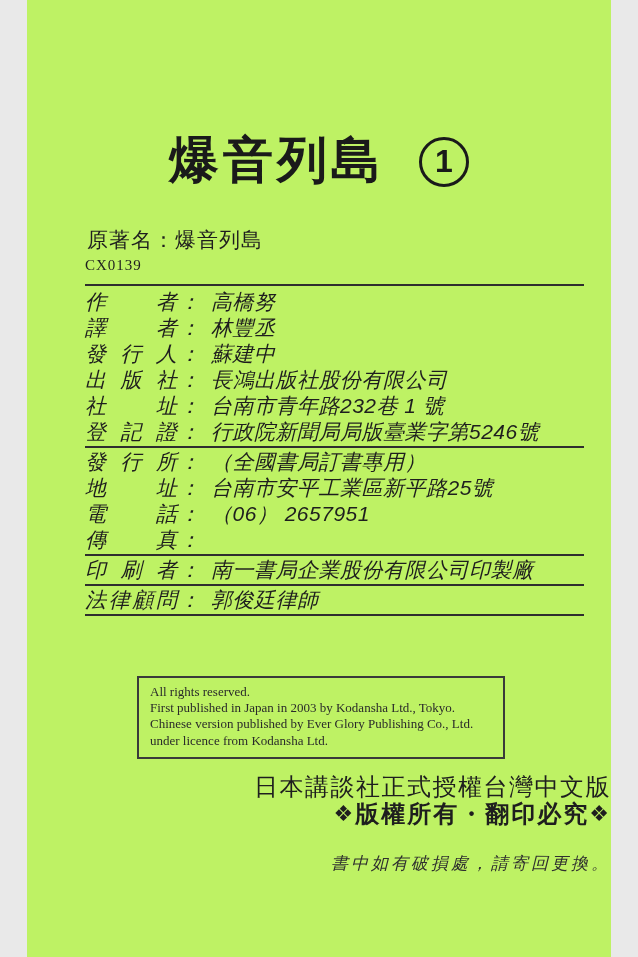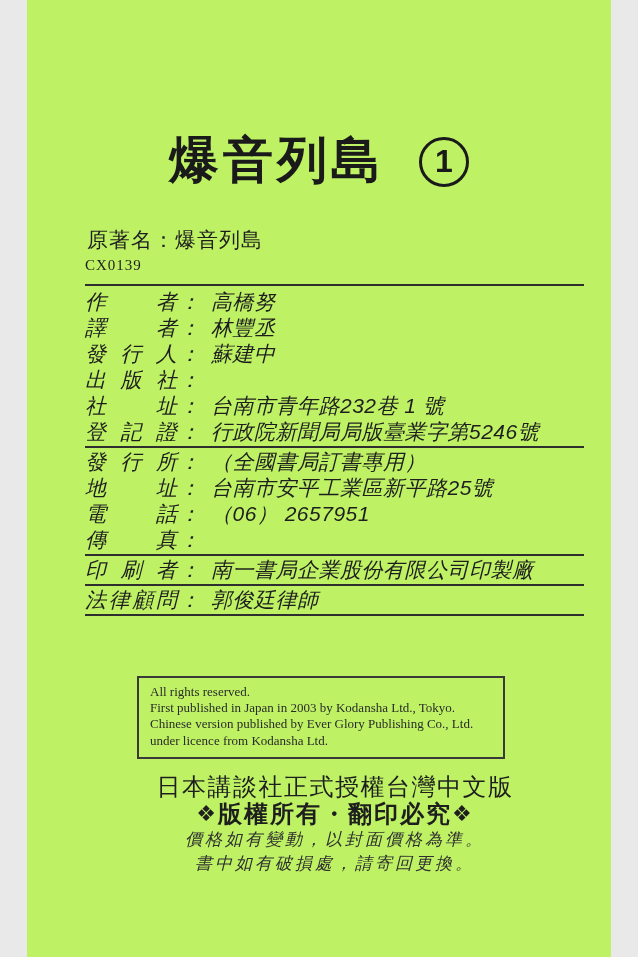--- a/index.html
+++ b/index.html
@@ -44,21 +44,21 @@
   
   .copyright-box{
     position:absolute;top:676px;left:110px;width:368px;
     box-sizing:border-box;border:2px solid #3a3a3a;
     padding:6px 9px 8px 11px;
     font-family:"Liberation Serif","DejaVu Serif",serif;
     font-size:13px;line-height:16.2px;color:#2a2a2a;
   }
   .copyright-box div{white-space:nowrap;}
   
-  .footer-line{position:absolute;left:16px;width:100%;text-align:center;white-space:nowrap;}
+  .footer-line{position:absolute;left:0;width:100%;text-align:right;white-space:nowrap;}
   .auth{top:771px;font-size:24px;letter-spacing:1.5px;}
   .notice{top:798px;font-size:24px;font-weight:600;letter-spacing:2px;}
   .diamond{font-weight:400;font-size:22px;vertical-align:1px;}
   .note{
     font-family:"Liberation Serif","DejaVu Serif",serif;font-style:italic;
     font-size:17px;letter-spacing:3px;color:#2f2f2f;
   }
   .note-price{top:828px;}
   .note-damage{top:852px;}
 </style>
@@ -89,20 +89,21 @@
         <span class="row-value">林豐丞</span>
     </div>
     <div class="info-row">
       <span class="row-label">發行人</span>
         <span class="row-colon">：</span>
         <span class="row-value">蘇建中</span>
     </div>
     <div class="info-row">
       <span class="row-label">出版社</span>
         <span class="row-colon">：</span>
+        <span class="row-value">長鴻出版社股份有限公司</span>
     </div>
     <div class="info-row">
       <span class="row-label">社址</span>
         <span class="row-colon">：</span>
         <span class="row-value">台南市青年路232巷 1 號</span>
     </div>
     <div class="info-row">
       <span class="row-label">登記證</span>
         <span class="row-colon">：</span>
         <span class="row-value">行政院新聞局局版臺業字第5246號</span>
@@ -156,16 +157,15 @@
     <div>Chinese version published by Ever Glory Publishing Co., Ltd.</div>
     <div>under licence from Kodansha Ltd.</div>
   </div>
 
   <div class="footer-line auth">日本講談社正式授權台灣中文版</div>
 
   <div class="footer-line notice">
     <span class="diamond">❖</span><span>版權所有・翻印必究</span><span class="diamond">❖</span>
   </div>
 
-  <div class="footer-line note note-price">價格如有變動，以封面價格為準。</div>
   <div class="footer-line note note-damage">書中如有破損處，請寄回更換。</div>
 
 </div>
 
 </body></html>

